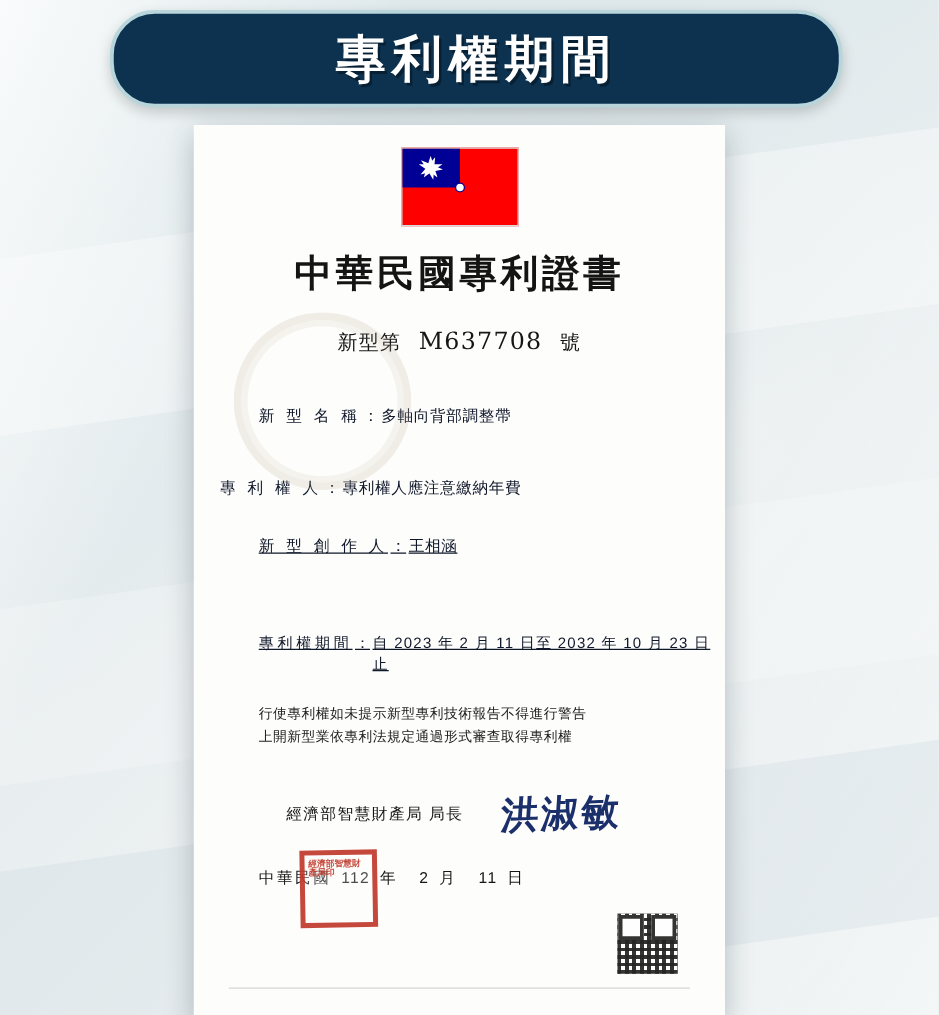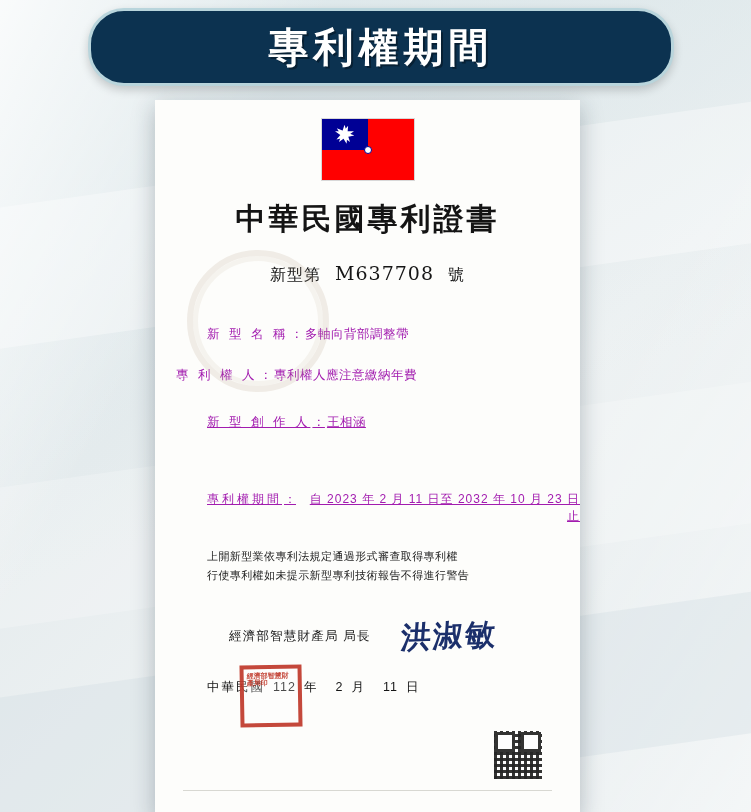--- a/index.html
+++ b/index.html
@@ -166,37 +166,37 @@
   .cert-number-row .num {
     font-size: 19px;
     margin: 0 8px;
     letter-spacing: 1px;
   }
 
   .field {
     margin-top: 26px;
     padding-left: 52px;
     font-size: 12.5px;
-    color: #a21caf;
+    color: #0f172a;
     display: flex;
     align-items: baseline;
   }
   .field .label {
     letter-spacing: 3px;
     white-space: nowrap;
   }
   .field .colon { margin: 0 2px; }
   .field .value {
     letter-spacing: 0.5px;
   }
   .field.f1 { margin-top: 40px; }
-  .field.f2 { margin-top: 24px; padding-left: 21px; }
+  .field.f2 { margin-top: 40px; padding-left: 21px; }
   .field.f3 { margin-top: 30px; text-decoration: underline; }
   .field.term { margin-top: 60px; font-size: 12px; text-decoration: underline; }
-  .field.term .value { letter-spacing: 1px; text-align: right; }
+  .field.term .value { letter-spacing: 1px; }
 
   .notes {
     margin-top: 22px;
     padding-left: 52px;
     font-size: 11px;
     line-height: 1.75;
     color: #1d1d1d;
     letter-spacing: 0.4px;
   }
 
@@ -349,22 +349,22 @@
         <span class="value">王相涵</span>
       </div>
 
       <div class="field term">
         <span class="label">專利權期間</span>
         <span class="colon">：</span>
         <span class="value">自 2023 年 2 月 11 日至 2032 年 10 月 23 日止</span>
       </div>
 
       <div class="notes">
+        <div>行使專利權如未提示新型專利技術報告不得進行警告</div>
         <div>上開新型業依專利法規定通過形式審查取得專利權</div>
-        <div>行使專利權如未提示新型專利技術報告不得進行警告</div>
       </div>
 
       <div class="signature-row">
         <span class="office">經濟部智慧財產局 局長</span>
         <span class="sign">洪淑敏</span>
       </div>
 
       <div class="date-row">
         <span class="era">中華民國</span>
         <span class="d">112</span>

